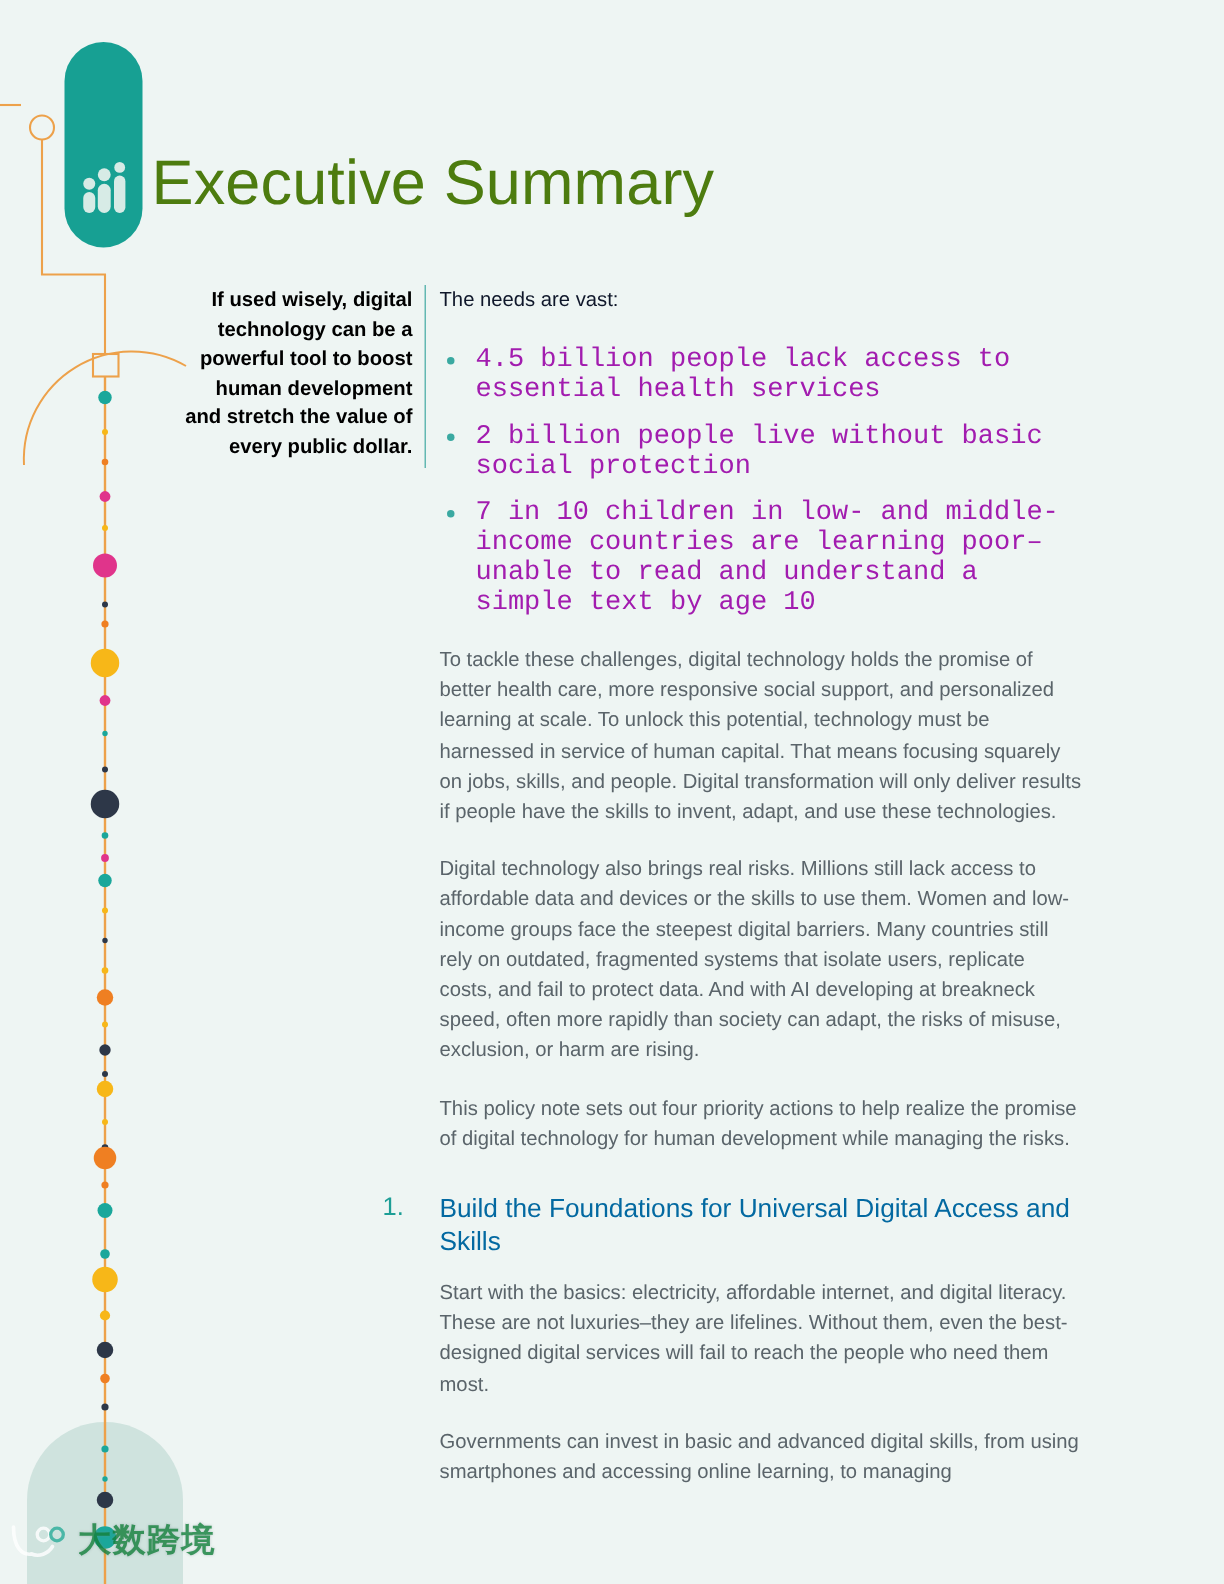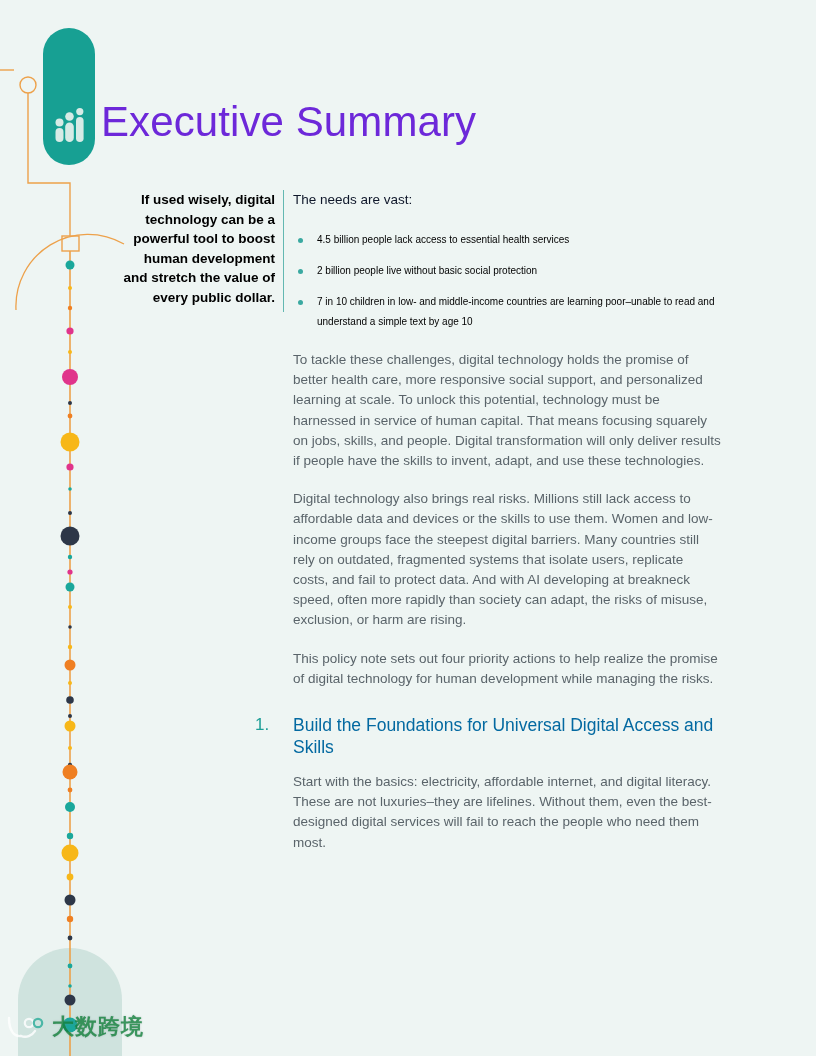--- a/index.html
+++ b/index.html
@@ -22,21 +22,21 @@
 
   
   .hdr{position:absolute;left:0;top:0;width:816px;height:185px;}
   .pill{
     position:absolute;left:43px;top:28px;width:52px;height:137px;
     background:#17a093;border-radius:26px;
   }
   .pill-icon{position:absolute;left:54px;top:108px;width:32px;height:36px;}
   .title{
     position:absolute;left:101px;top:101px;
-    font-size:42px;color:#6d28d9;letter-spacing:.1px;
+    font-size:42px;color:#4d7c0f;letter-spacing:.1px;
     white-space:nowrap;font-weight:400;line-height:1;
   }
 
   
   .pullquote{
     position:absolute;left:120px;top:190px;width:155px;
     text-align:right;color:#000000;font-weight:bold;
     font-size:13.5px;line-height:19.5px;
   }
   .vrule{
@@ -45,21 +45,21 @@
   }
 
   
   .col{position:absolute;left:293px;top:190px;width:428px;}
   .lead{
     font-size:13.5px;color:#0f172a;line-height:20px;margin:0 0 20px 0;
   }
   ul.needs{list-style:none;margin:0 0 18px 0;padding:0;}
   ul.needs li{
     position:relative;padding-left:24px;
-    font-size:10px;color:#000000;line-height:20px;margin-bottom:11px;
+    font-size:18px;color:#a21caf;line-height:20px;margin-bottom:11px;font-family:Liberation Mono, monospace;
   }
   ul.needs li::before{
     content:"";position:absolute;left:5px;top:7.5px;
     width:5px;height:5px;border-radius:50%;background:#3aa9a1;
   }
   p.body{
     font-size:13.5px;color:#5a646a;line-height:20.2px;margin:0 0 18px 0;
   }
 
   
@@ -189,20 +189,21 @@
     <p class="body">Digital technology also brings real risks. Millions still lack access to affordable data and devices or the skills to use them. Women and low-income groups face the steepest digital barriers. Many countries still rely on outdated, fragmented systems that isolate users, replicate costs, and fail to protect data. And with AI developing at breakneck speed, often more rapidly than society can adapt, the risks of misuse, exclusion, or harm are rising.</p>
     <p class="body">This policy note sets out four priority actions to help realize the promise of digital technology for human development while managing the risks.</p>
 
     <div class="sec">
       <span class="num">1.</span>
       <div class="sec-title">Build the Foundations for Universal Digital Access and Skills</div>
     </div>
 
     <div class="sec-body">
       <p>Start with the basics: electricity, affordable internet, and digital literacy. These are not luxuries–they are lifelines. Without them, even the best-designed digital services will fail to reach the people who need them most.</p>
+      <p>Governments can invest in basic and advanced digital skills, from using smartphones and accessing online learning, to managing</p>
     </div>
   </div>
 
 
   <div class="wm">
     <svg class="wm-mark" viewBox="0 0 40 26">
       <path d="M3 4 C3 18, 9 23, 15 22" fill="none" stroke="#ffffff" stroke-width="2.4" stroke-linecap="round"></path>
       <circle cx="23" cy="9" r="4.2" fill="none" stroke="#ffffff" stroke-width="2.2"></circle>
       <circle cx="32" cy="9" r="4.2" fill="none" stroke="#2fae9b" stroke-width="2.2"></circle>
       <path d="M15 22 C20 24, 26 22, 29 17" fill="none" stroke="#ffffff" stroke-width="2.4" stroke-linecap="round"></path>

